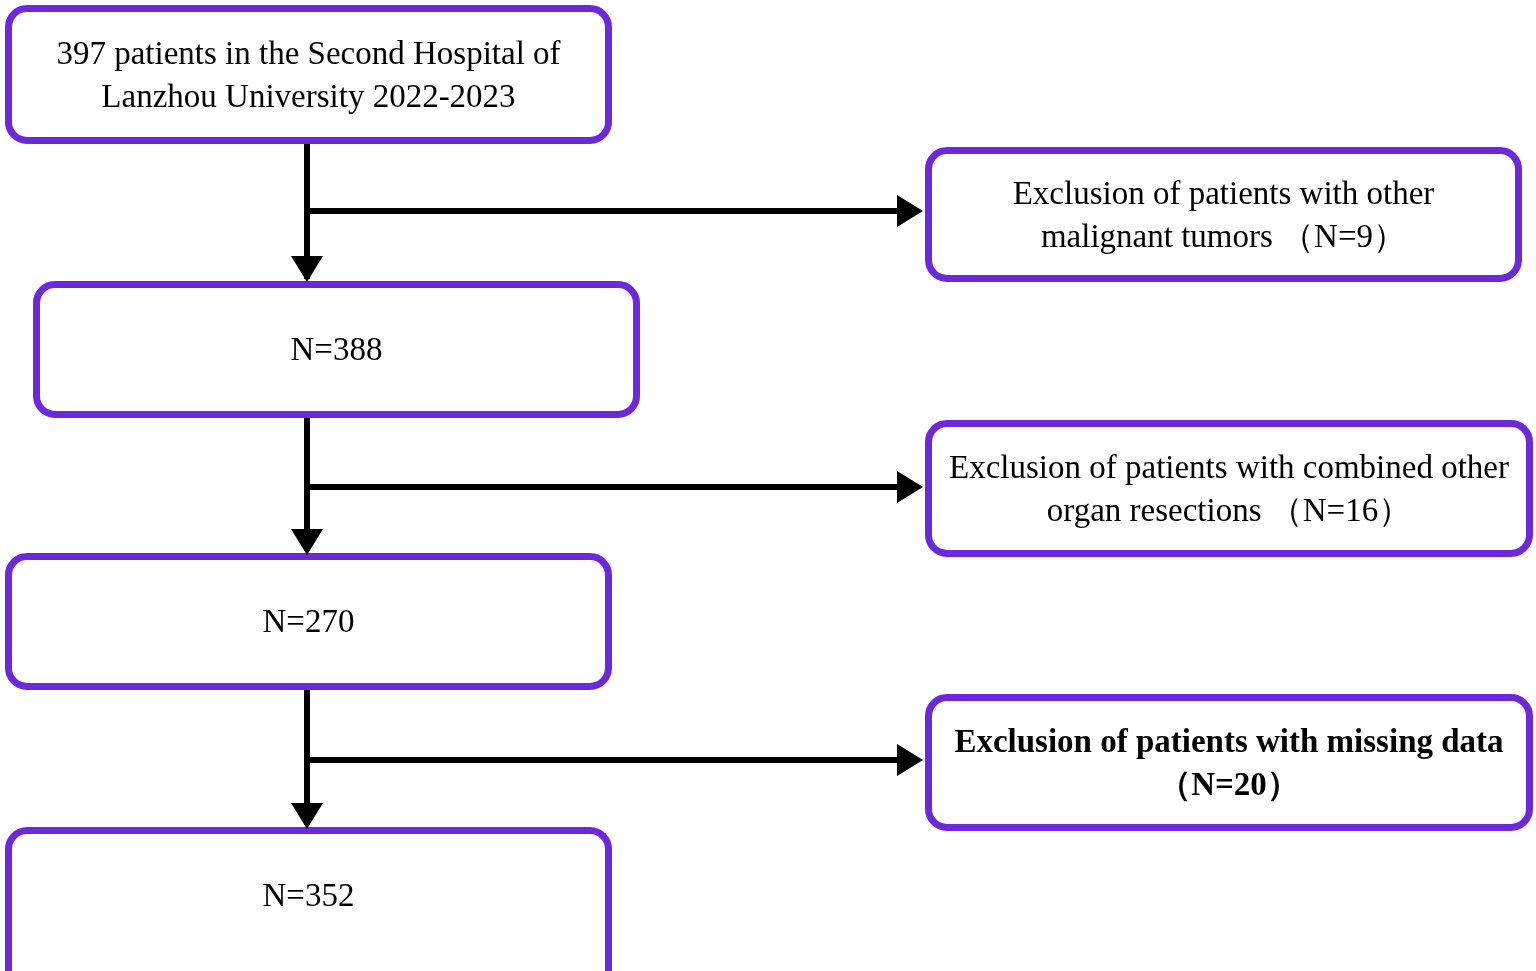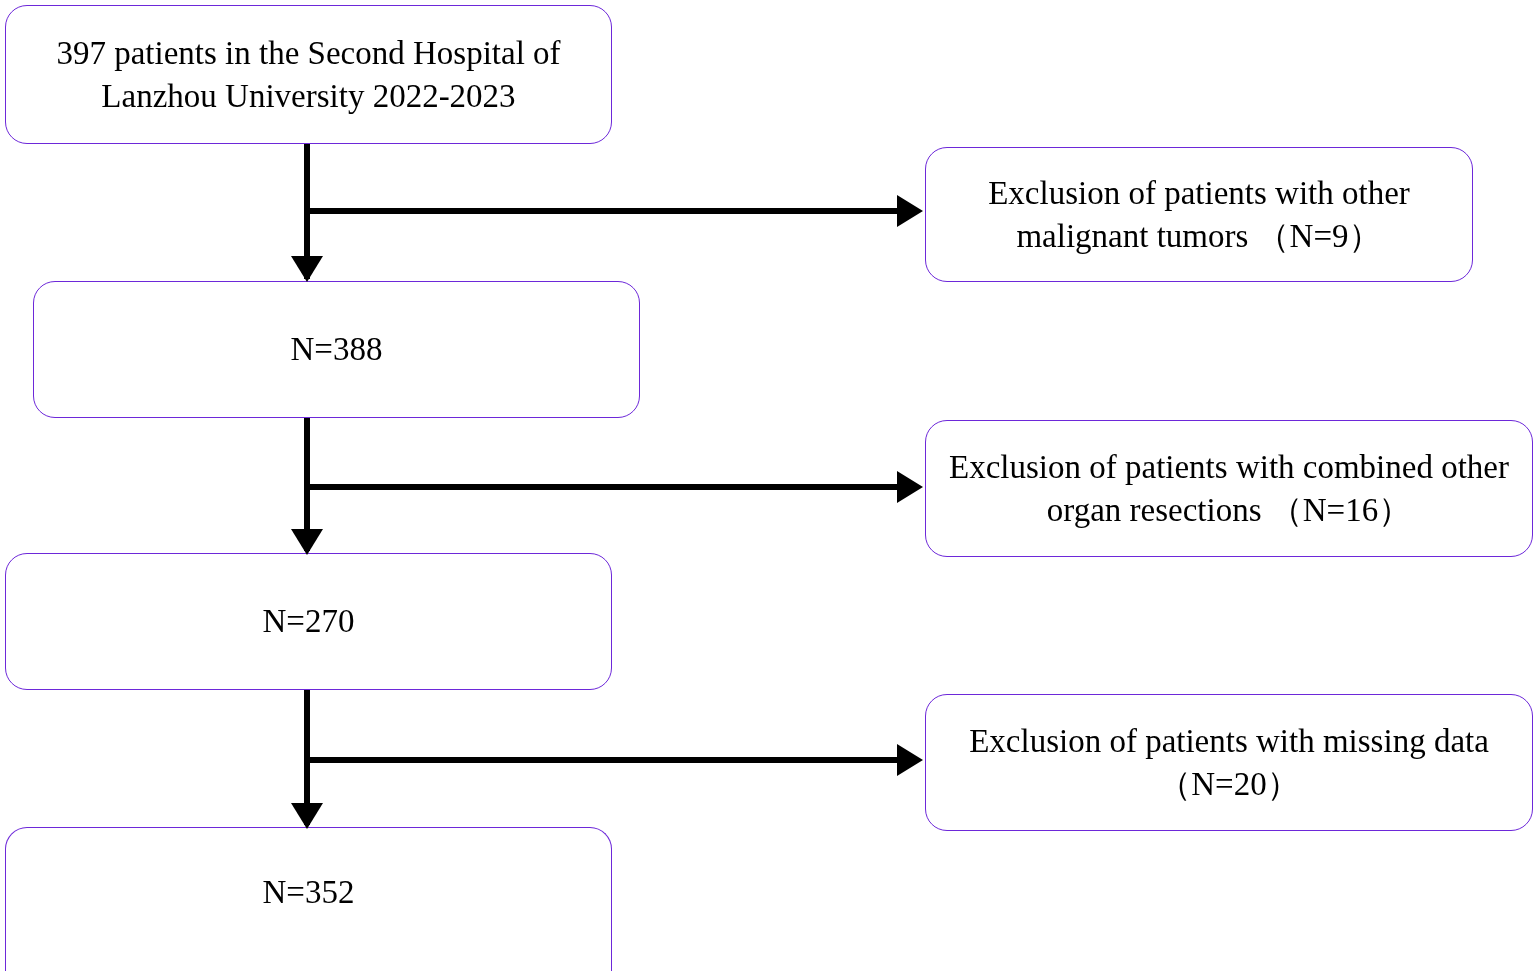--- a/index.html
+++ b/index.html
@@ -17,21 +17,21 @@
   #flowchart {
     position: relative;
     width: 1536px;
     height: 971px;
     background: #ffffff;
   }
   .node {
     position: absolute;
     box-sizing: border-box;
     background: #ffffff;
-    border: 1px solid #6d28d9;
+    border: 7px solid #6d28d9;
     border-radius: 22px;
     display: flex;
     align-items: center;
     justify-content: center;
     text-align: center;
     line-height: 1.30;
     font-size: 33px;
     color: #000000;
     padding: 4px 14px;
     white-space: pre-line;
@@ -48,27 +48,27 @@
   }
   .n-s3 {
     left: 5px;  top: 827px; width: 607px; height: 144px;
     border-bottom: none;
     border-bottom-left-radius: 0;
     border-bottom-right-radius: 0;
   }
   .n-s3 .node-text { margin-bottom: 14px; }
   
   .n-ex1 {
-    left: 925px; top: 147px; width: 548px; height: 135px;
+    left: 925px; top: 147px; width: 597px; height: 135px;
   }
   .n-ex2 {
     left: 925px; top: 420px; width: 608px; height: 137px;
   }
   .n-ex3 {
-    left: 925px; top: 694px; width: 608px; height: 137px;
+    left: 925px; top: 694px; width: 608px; height: 137px; font-weight: bold;
   }
   
   .vline {
     position: absolute;
     width: 6px;
     background: #000000;
   }
   .hline {
     position: absolute;
     height: 6px;

